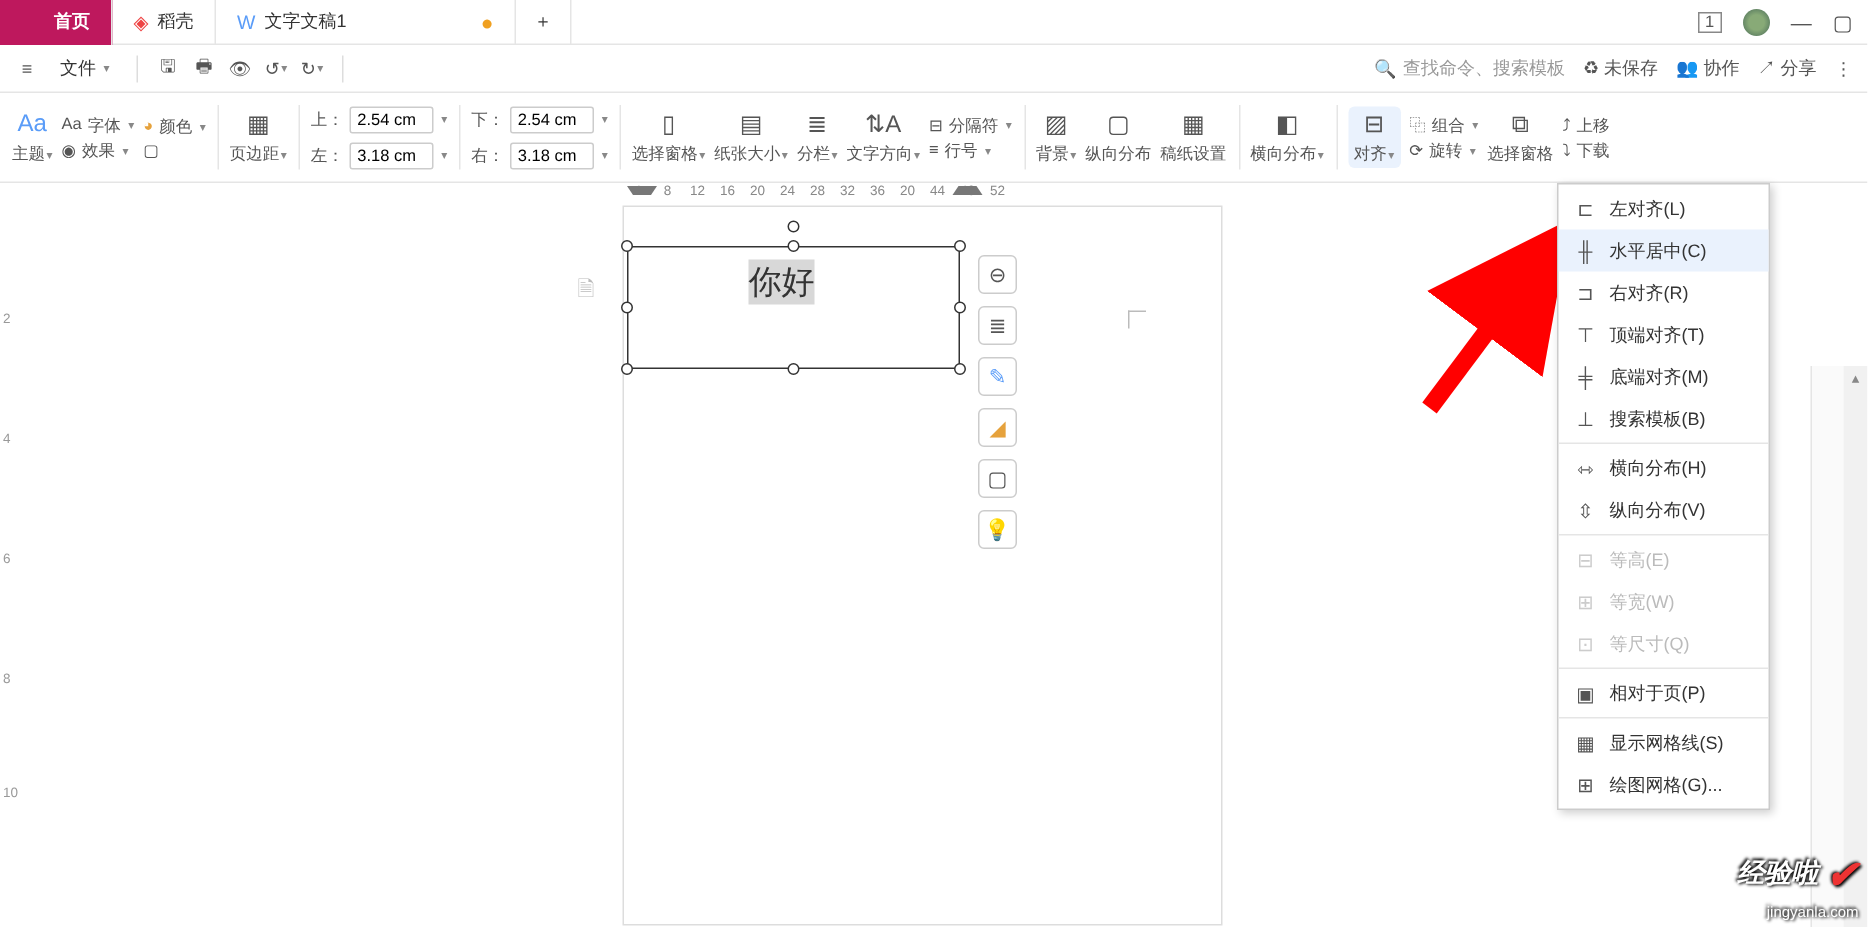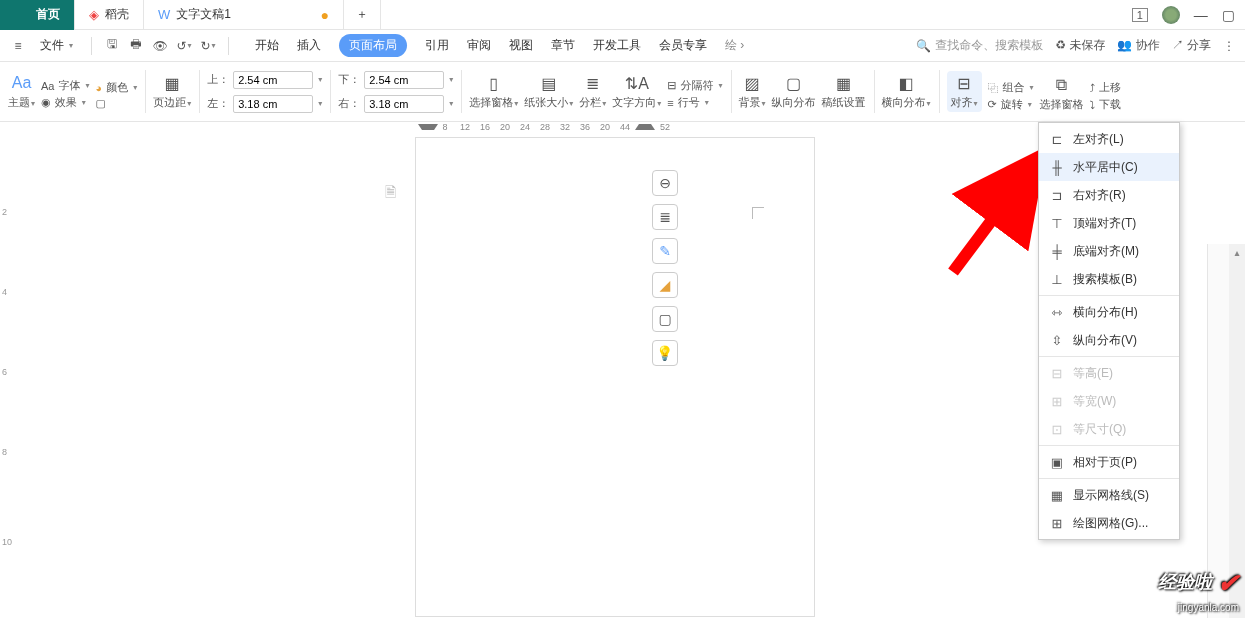--- a/index.html
+++ b/index.html
@@ -1,21 +1,21 @@
 <!DOCTYPE html>
 <html><head>
 <meta charset="utf-8">
 <style>
 * { box-sizing: border-box; margin: 0; padding: 0; font-family: "Microsoft YaHei", sans-serif; }
 body { width: 1245px; height: 618px; background: #fff; overflow: hidden; position: relative; font-size: 12px; color: #333; }
 
 
 .title-bar { display: flex; align-items: center; height: 30px; background: #fff; border-bottom: 1px solid #e5e5e5; }
 .tab { display: flex; align-items: center; height: 30px; padding: 0 14px; cursor: pointer; border-right: 1px solid #e5e5e5; }
-.tab.home { background: #0f766e; color: #fff; font-weight: bold; padding-left: 36px; }
+.tab.home { background: #be185d; color: #fff; font-weight: bold; padding-left: 36px; }
 .tab .icon { margin-right: 6px; font-size: 13px; }
 .tab.doc { min-width: 200px; }
 .tab.doc .dot { color: #f0a020; margin-left: auto; font-size: 14px; }
 .tab.add { padding: 0 12px; }
 .wincontrols { margin-left: auto; display: flex; align-items: center; gap: 14px; padding: 0 10px; }
 .wincontrols span { font-size: 14px; color: #555; }
 .avatar { width: 18px; height: 18px; border-radius: 50%; background: radial-gradient(circle,#8a7 40%,#465 100%); }
 
 
 .menu-bar { display: flex; align-items: center; height: 32px; border-bottom: 1px solid #e5e5e5; padding: 0 10px; gap: 4px; }
@@ -26,26 +26,26 @@
 .menu-tabs { display:flex;align-items:center;gap:18px;margin-left:18px;}
 .menu-tabs span { cursor:pointer; }
 .menu-tabs .active { background:#5a9cf8;color:#fff;padding:3px 10px;border-radius:12px; }
 .menu-right { margin-left:auto;display:flex;align-items:center;gap:12px;color:#555; }
 .search-box { display:flex;align-items:center;gap:4px;color:#999;}
 
 
 .ribbon { display:flex;height:60px;border-bottom:1px solid #e5e5e5;}
 .ribbon-group { display:flex;flex-direction:column;align-items:center;justify-content:center;padding:0 8px;position:relative;}
 .ribbon-group+.ribbon-group::before{content:"";position:absolute;left:0;top:8px;bottom:8px;width:1px;background:#e5e5e5;}
-.rg-row { display:flex;align-items:flex-end;gap:6px;}
+.rg-row { display:flex;align-items:center;gap:6px;}
 .rg-item { display:flex;flex-direction:column;align-items:center;font-size:11px;color:#555;cursor:pointer;gap:2px;}
 .rg-item .ico{width:20px;height:20px;display:flex;align-items:center;justify-content:center;font-size:16px;}
 .rg-item.small{flex-direction:row;gap:4px;}
 .dim-input{display:flex;align-items:center;font-size:11px;color:#555;gap:4px;}
-.dim-input input{width:80px;height:18px;border:1px solid #ccc;border-radius:2px;font-size:11px;padding:0 4px;text-align:left;}
+.dim-input input{width:56px;height:18px;border:1px solid #ccc;border-radius:2px;font-size:11px;padding:0 4px;text-align:left;}
 .rg-item.highlight{background:#eaf2fd;border-radius:4px;padding:2px 4px;}
 .tri{font-size:8px;color:#888;margin-left:1px;}
 
 
 .canvas-area{position:relative;height:calc(618px - 30px - 32px - 60px);background:#fff;display:flex;}
 .left-gutter{width:415px;position:relative;}
 .left-rule{position:absolute;top:0;left:0;width:10px;height:100%;}
 .left-rule .num{position:absolute;left:2px;font-size:9px;color:#999;transform:translateY(-50%);}
 .doc-tag{position:absolute;left:385px;top:60px;color:#bbb;font-size:14px;}
 .page{position:absolute;left:415px;top:15px;width:400px;height:480px;background:#fff;border:1px solid #ddd;}
@@ -122,32 +122,20 @@
         <span class="tri">▾</span>
       </span>
     <span class="menu-sep"></span>
     <span class="small-icon">🖫</span>
     <span class="small-icon">🖶</span>
     <span class="small-icon">👁</span>
     <span class="small-icon">↺<span class="tri">▾</span></span>
     <span class="small-icon">↻<span class="tri">▾</span></span>
     <span class="menu-sep"></span>
   </div>
-  <div class="menu-tabs">
-    <span>开始</span>
-    <span>插入</span>
-    <span class="active">页面布局</span>
-    <span>引用</span>
-    <span>审阅</span>
-    <span>视图</span>
-    <span>章节</span>
-    <span>开发工具</span>
-    <span>会员专享</span>
-    <span style="color:#888"><span>绘</span> ›</span>
-  </div>
   <div class="menu-right">
     <div class="search-box">
         <span>🔍</span>
         <span>查找命令、搜索模板</span>
       </div>
     <span>♻ <span>未保存</span></span>
     <span>👥 <span>协作</span></span>
     <span>↗ <span>分享</span></span>
     <span>⋮</span>
   </div>
@@ -308,21 +296,21 @@
   </div>
 </div>
 
 <div class="canvas-area">
   <div class="left-gutter">
     <div class="left-rule">
       <span class="num" style="top:90px">2</span>
         <span class="num" style="top:170px">4</span>
         <span class="num" style="top:250px">6</span>
         <span class="num" style="top:330px">8</span>
-        <span class="num" style="top:420px">10</span>
+        <span class="num" style="top:406px">10</span>
     </div>
     <span class="doc-tag">🗎</span>
   </div>
   <div class="ruler">
     <span class="ruler-marker down" style="left:3px"></span>
     <span>4</span>
       <span>8</span>
       <span>12</span>
       <span>16</span>
       <span>20</span>
@@ -331,20 +319,32 @@
       <span>32</span>
       <span>36</span>
       <span>20</span>
       <span>44</span>
       <span>48</span>
       <span>52</span>
     <span class="ruler-marker up" style="left:220px"></span>
   </div>
   <div class="page"></div>
   <div class="corner-mark"></div>
+  <div class="textbox">
+    <span class="txt">你好</span>
+    <span class="handle h-tl"></span>
+    <span class="handle h-tm"></span>
+    <span class="handle h-tr"></span>
+    <span class="handle h-ml"></span>
+    <span class="handle h-mr"></span>
+    <span class="handle h-bl"></span>
+    <span class="handle h-bm"></span>
+    <span class="handle h-br"></span>
+    <span class="handle rot"></span>
+  </div>
   <div class="float-toolbar">
     <div class="float-btn">⊖</div>
     <div class="float-btn">≣</div>
     <div class="float-btn" style="color:#5a9cf8">✎</div>
     <div class="float-btn yellow">◢</div>
     <div class="float-btn">▢</div>
     <div class="float-btn yellow">💡</div>
   </div>
   <div class="sidepanel"></div>
   <div class="scrollbar-v">

